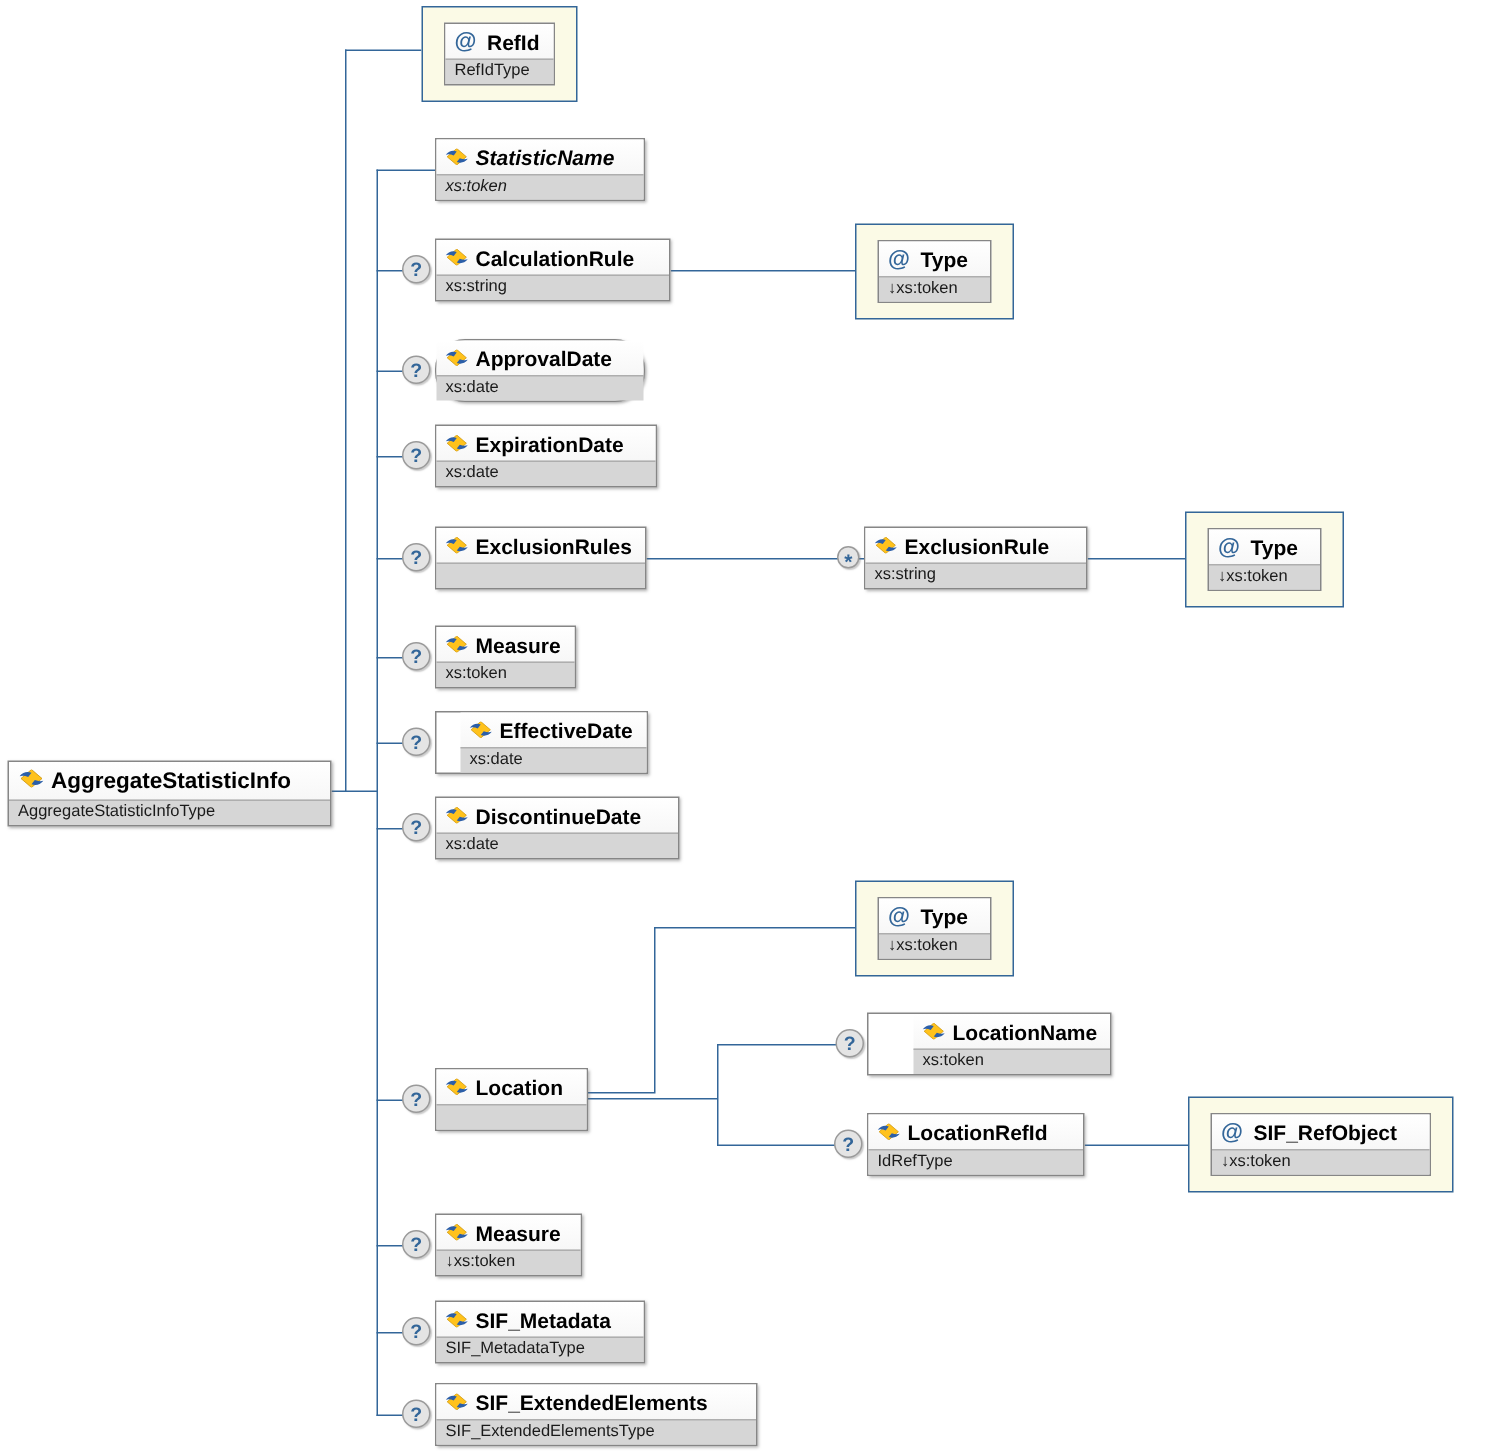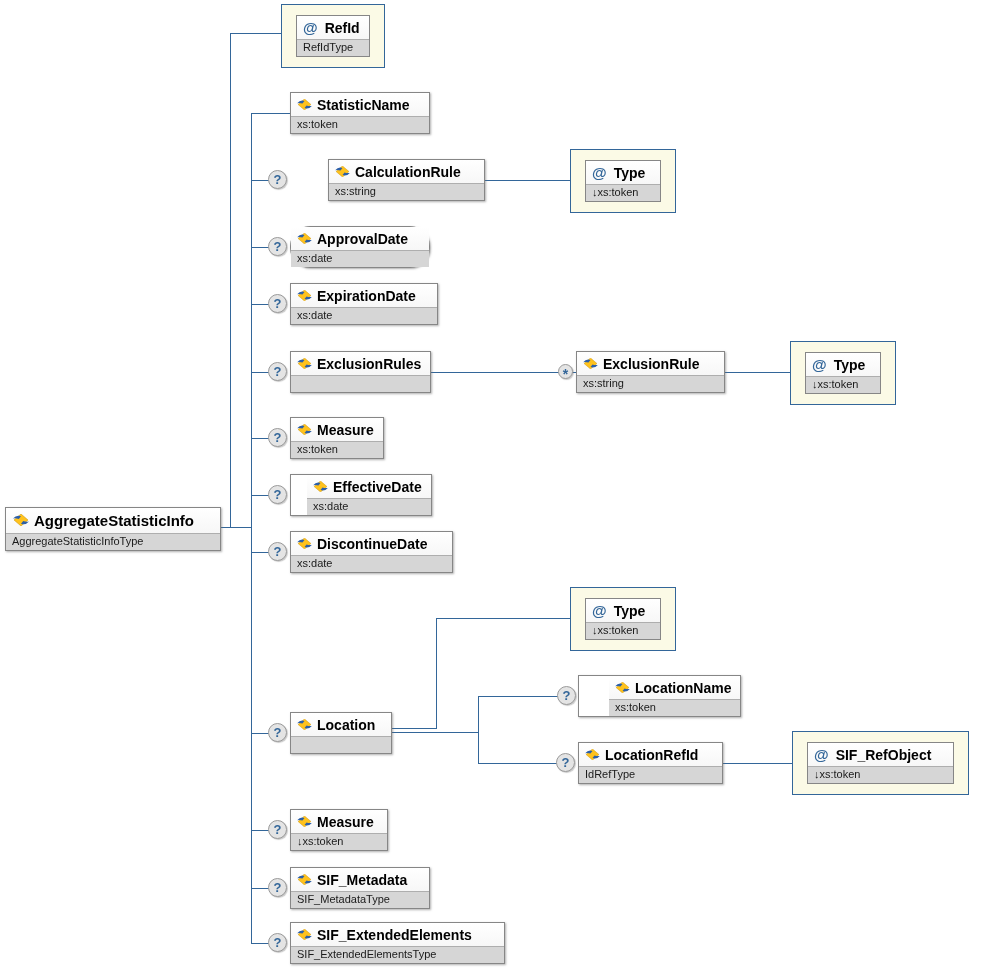--- a/index.html
+++ b/index.html
@@ -111,38 +111,38 @@
   <div class="attrbox" style="left:281px; top:4px; min-width:94px;">
     <div class="node" style="min-width:62px;">
       <div class="head">
         <span class="at">@</span>
         <span>RefId</span>
       </div>
       <div class="sub">RefIdType</div>
     </div>
   </div>
 
-  <div class="node" style="left:290px; top:92px; min-width:140px;">
+  <div class="node" style="left:290px; top:92px; min-width:140px;font-style:italic;">
     <div class="head">
       <span class="icon">
         <svg width="15" height="11" viewBox="0 0 16 12">
             <polygon points="8,0 15,6 8,12 1,6" fill="#ffc21c" stroke="#c78f00" stroke-width="0.5"></polygon>
             <path d="M0,4.5 Q3.5,0.5 8,2.2 L5.8,5 Q2.8,3.8 0,4.5 Z" fill="#2c5fa8"></path>
             <path d="M16,7.5 Q12.5,11.5 8,9.8 L10.2,7 Q13.2,8.2 16,7.5 Z" fill="#2c5fa8"></path>
           </svg>
       </span>
       <span>StatisticName</span>
     </div>
     <div class="sub">xs:token</div>
   </div>
 
   <div class="qcircle" style="left:268px; top:170px;">
       <span>?</span>
     </div>
-  <div class="node" style="left:290px; top:159px; min-width:157px;margin-left:38px;">
+  <div class="node" style="left:290px; top:159px; min-width:157px;">
     <div class="head">
       <span class="icon">
         <svg width="15" height="11" viewBox="0 0 16 12">
             <polygon points="8,0 15,6 8,12 1,6" fill="#ffc21c" stroke="#c78f00" stroke-width="0.5"></polygon>
             <path d="M0,4.5 Q3.5,0.5 8,2.2 L5.8,5 Q2.8,3.8 0,4.5 Z" fill="#2c5fa8"></path>
             <path d="M16,7.5 Q12.5,11.5 8,9.8 L10.2,7 Q13.2,8.2 16,7.5 Z" fill="#2c5fa8"></path>
           </svg>
       </span>
       <span>CalculationRule</span>
     </div>

